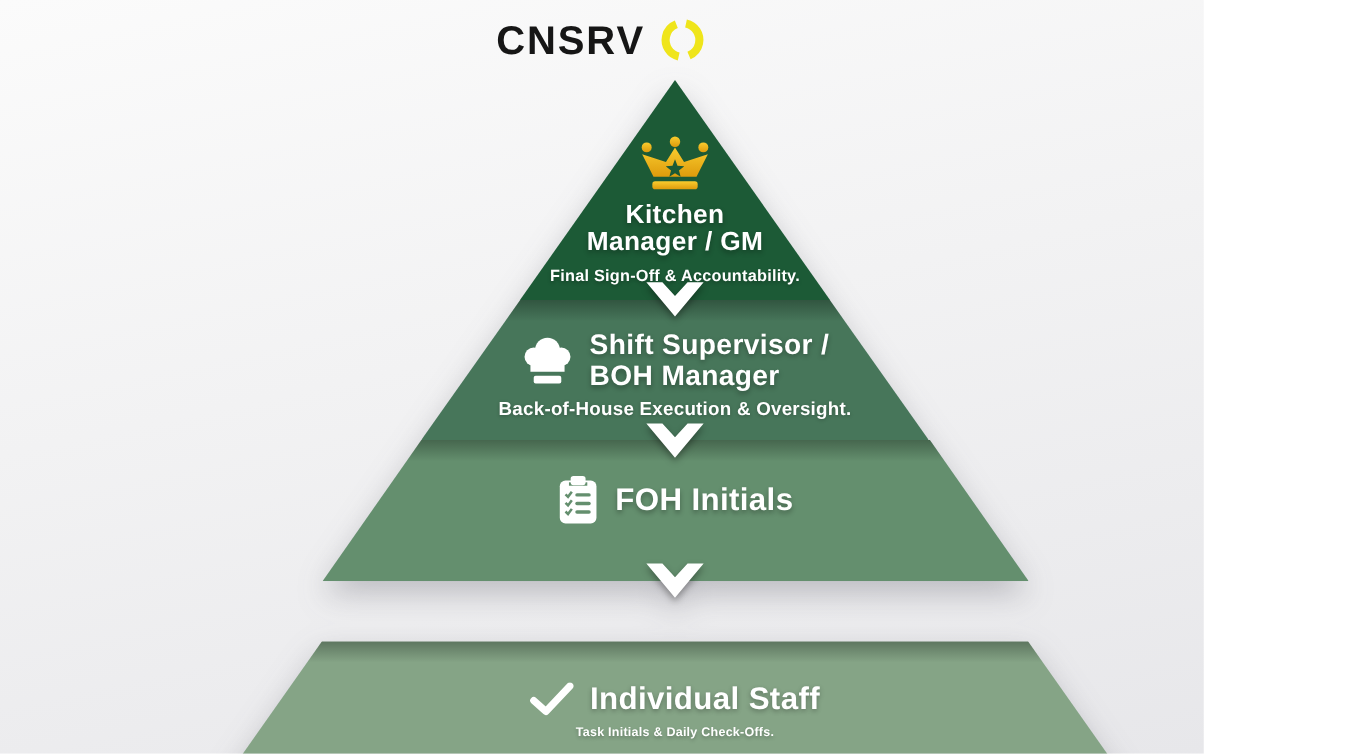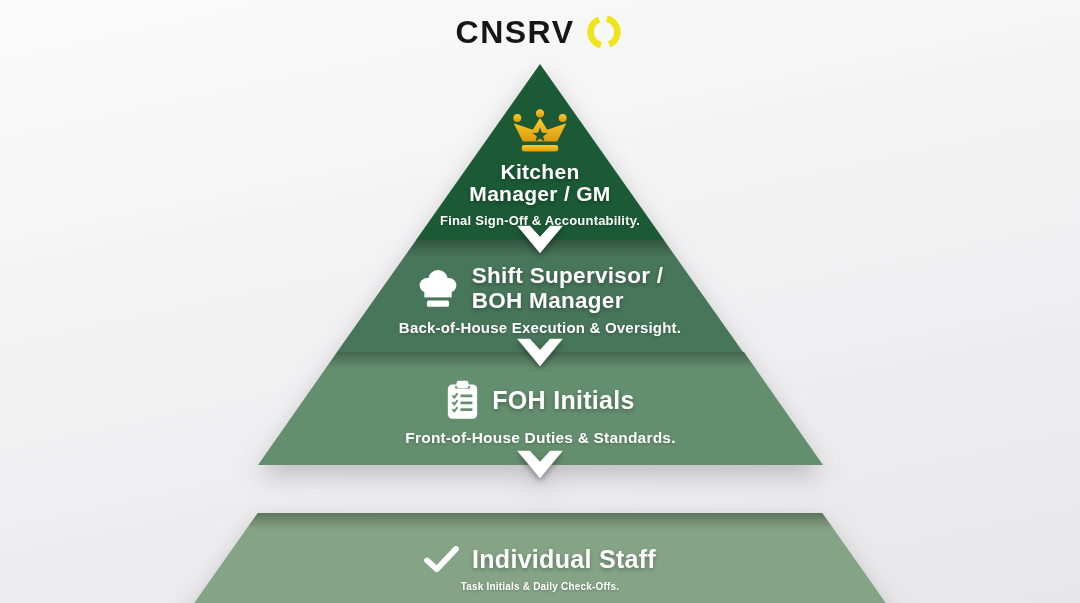--- a/index.html
+++ b/index.html
@@ -1,23 +1,24 @@
 <!DOCTYPE html>
 <html><head>
 <meta charset="utf-8">
 <style>
   html,body { margin:0; padding:0; }
   body {
     width:1080px; height:603px; overflow:hidden;
     font-family:"Liberation Sans","DejaVu Sans",sans-serif;
   }
   .stage {
-    position:relative; width:1080px; height:603px;
+    position:relative; width:920px; height:603px;
     background:linear-gradient(168deg,#fbfbfb 0%,#f2f2f3 45%,#e7e7ea 100%);
     overflow:hidden;
+    padding-left:43px;
   }
 
   
   .brand-bar {
     position:absolute; top:12px; left:0; width:100%;
     display:flex; align-items:center; justify-content:center; gap:10px;
   }
   .brand-word {
     font-size:32px; font-weight:800; letter-spacing:1.5px; color:#161616;
   }
@@ -155,21 +156,20 @@
             <polyline points="7,31.5 9.2,33.7 12.5,29.2"></polyline>
           </g>
           <g fill="#648f6e">
             <rect x="15.5" y="15.5" width="13.5" height="3" rx="1.5"></rect>
             <rect x="15.5" y="23" width="13.5" height="3" rx="1.5"></rect>
             <rect x="15.5" y="30.5" width="13.5" height="3" rx="1.5"></rect>
           </g>
         </svg>
         <div class="t-title">FOH Initials</div>
       </div>
-      <div class="t-sub">Front-of-House Duties &amp; Standards.</div>
     </div>
 
     <div class="tier tier-4">
       <div class="shade"></div>
       <div class="head-row">
         <svg class="icon-check" viewBox="0 0 36 28">
           <path d="M3 15 L13 24 L33 3" stroke="#fff" stroke-width="6" fill="none" stroke-linecap="round" stroke-linejoin="round"></path>
         </svg>
         <div class="t-title">Individual Staff</div>
       </div>

